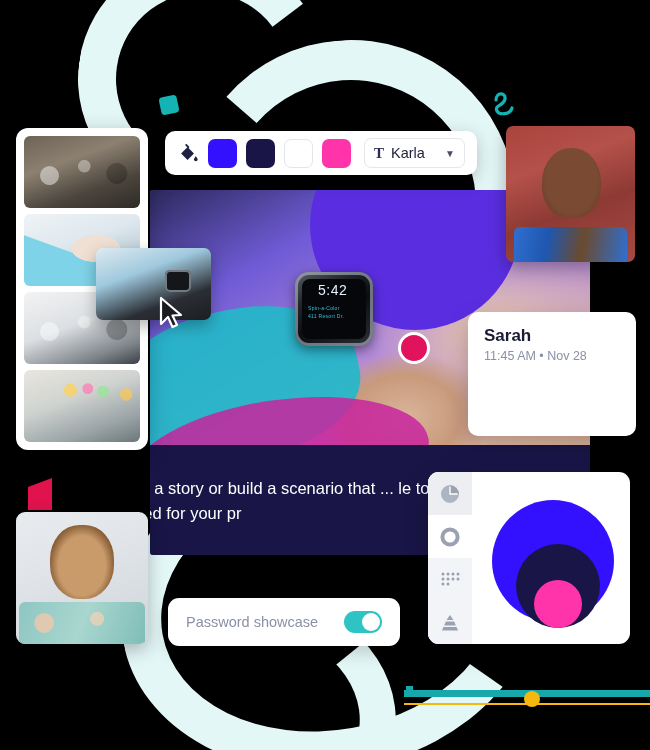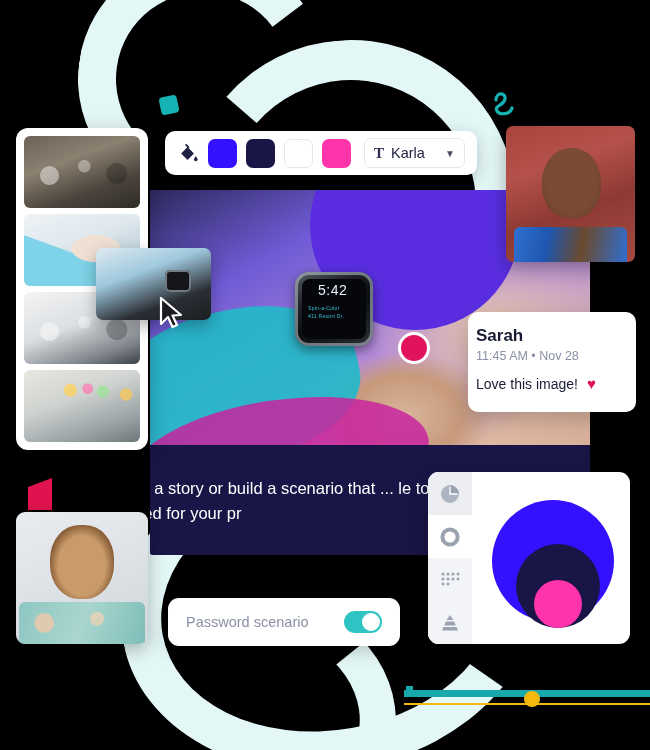--- a/index.html
+++ b/index.html
@@ -203,22 +203,22 @@
     content:''; position:absolute; left:2%; bottom:0; width:96%; height:32%;
     background:
       radial-gradient(circle at 20% 50%, rgba(240,200,170,.8) 0 9%, transparent 10%),
       radial-gradient(circle at 62% 40%, rgba(240,210,180,.75) 0 8%, transparent 9%),
       linear-gradient(110deg,#8ec6c2 0%,#a9d6cf 50%,#7fbdb8 100%);
     border-radius: 6px 6px 0 0;
   }
 
   
   .comment {
-    position: absolute; left: 468px; top: 312px; width: 168px; height: 100px;
-    background: #fff; border-radius: 10px; padding: 14px 8px;
+    position: absolute; left: 468px; top: 312px; width: 168px; height: 124px;
+    background: #fff; border-radius: 10px; padding: 14px 16px;
     box-shadow: 0 8px 22px rgba(0,0,0,.22);
   }
   .comment .name { font-size: 17px; font-weight: bold; color: #1a1c33; }
   .comment .meta { font-size: 12.5px; color: #8b90a6; margin-top: 3px; }
   .comment .msgrow { display: flex; align-items: center; gap: 9px; margin-top: 12px; }
   .comment .msg { font-size: 14px; color: #1a1c33; }
   .heart { color: #e0135c; font-size: 15px; }
 
   
   .pwcard {
@@ -337,28 +337,24 @@
       <span class="caret">▼</span>
     </div>
   </div>
 
   <div class="portrait-tr"></div>
   <div class="portrait-bl"></div>
 
   <div class="comment">
     <div class="name">Sarah</div>
     <div class="meta">11:45 AM • Nov 28</div>
-    <div class="msgrow">
-      <span class="msg">Love this image!</span>
-      <span class="heart">♥</span>
-    </div>
   </div>
 
   <div class="pwcard">
-    <span class="lbl">Password scenario</span>
+    <span class="lbl">Password showcase</span>
     <div class="toggle">
       <div class="knob"></div>
     </div>
   </div>
 
   <div class="chartpanel">
     <div class="chartrail">
       <div class="crbtn active">
         <svg width="20" height="20" viewBox="0 0 20 20">
           <path d="M10 10 L10 1 A9 9 0 0 1 19 10 Z" fill="#9aa2b1"></path>

